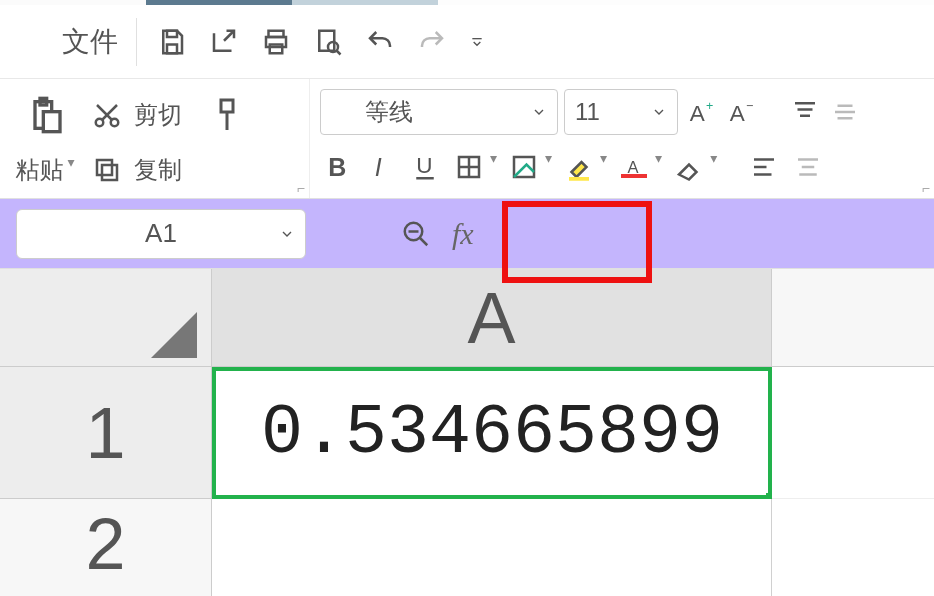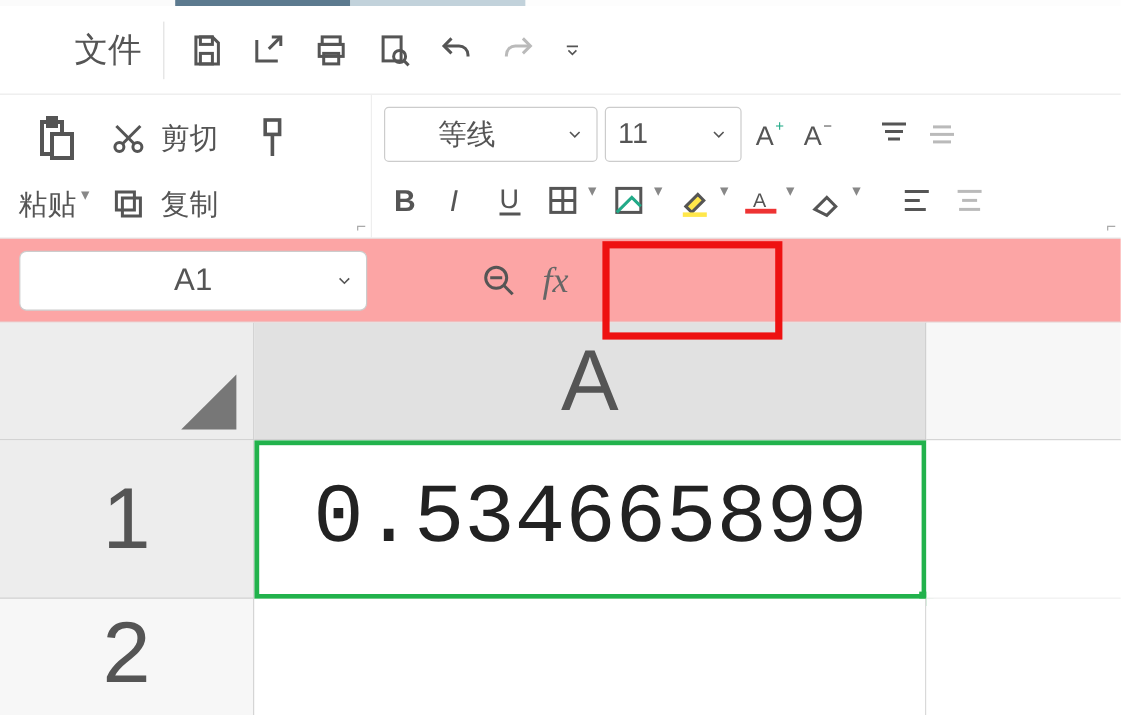--- a/index.html
+++ b/index.html
@@ -86,32 +86,32 @@
   .grrow { display:flex;align-items:center;gap:10px;}
   .lbl { font-size:24px;color:#555;}
   .dd { display:flex;align-items:flex-start;gap:4px;cursor:pointer;}
   .caret { font-size:14px;color:#888;}
   .ctrlbox {
     border:1px solid #ccc;border-radius:4px;height:46px;
     display:flex;align-items:center;padding:0 10px;background:#fff;
     color:#555;font-size:24px;
   }
   .ctrlbox .caret-svg { margin-left:auto;color:#555; }
-  .fontname { width:178px;padding-left:44px; }
+  .fontname { width:238px;padding-left:44px; }
   .fontsize { width:114px; }
   .ribicon { width:34px;height:34px;display:flex;align-items:center;justify-content:center;cursor:pointer;}
   .ribicon svg { width:30px;height:30px;stroke:#555;fill:none;stroke-width:2;}
   .dialoglauncher {
     position:absolute;right:4px;bottom:2px;font-size:14px;color:#aaa;cursor:pointer;
   }
 
   
   .fxrow {
     height:70px;border-bottom:1px solid #e0e0e0;
-    display:flex;align-items:center;background:#fca5a5;padding:0 16px;gap:10px;
+    display:flex;align-items:center;background:#c4b5fd;padding:0 16px;gap:10px;
     position:relative;
   }
   .namebox {
     width: 290px;height:50px;border:1px solid #ccc;border-radius:6px;
     display:flex;align-items:center;justify-content:center;position:relative;
     font-size:26px;color:#555;background:#fff;
   }
   .namebox .caret-svg { position:absolute;right:10px;color:#555;}
   .fxicon { width:40px;height:40px;display:flex;align-items:center;justify-content:center;color:#555;}
   .fxicon svg { width:30px;height:30px;stroke:#555;fill:none;stroke-width:2;}

